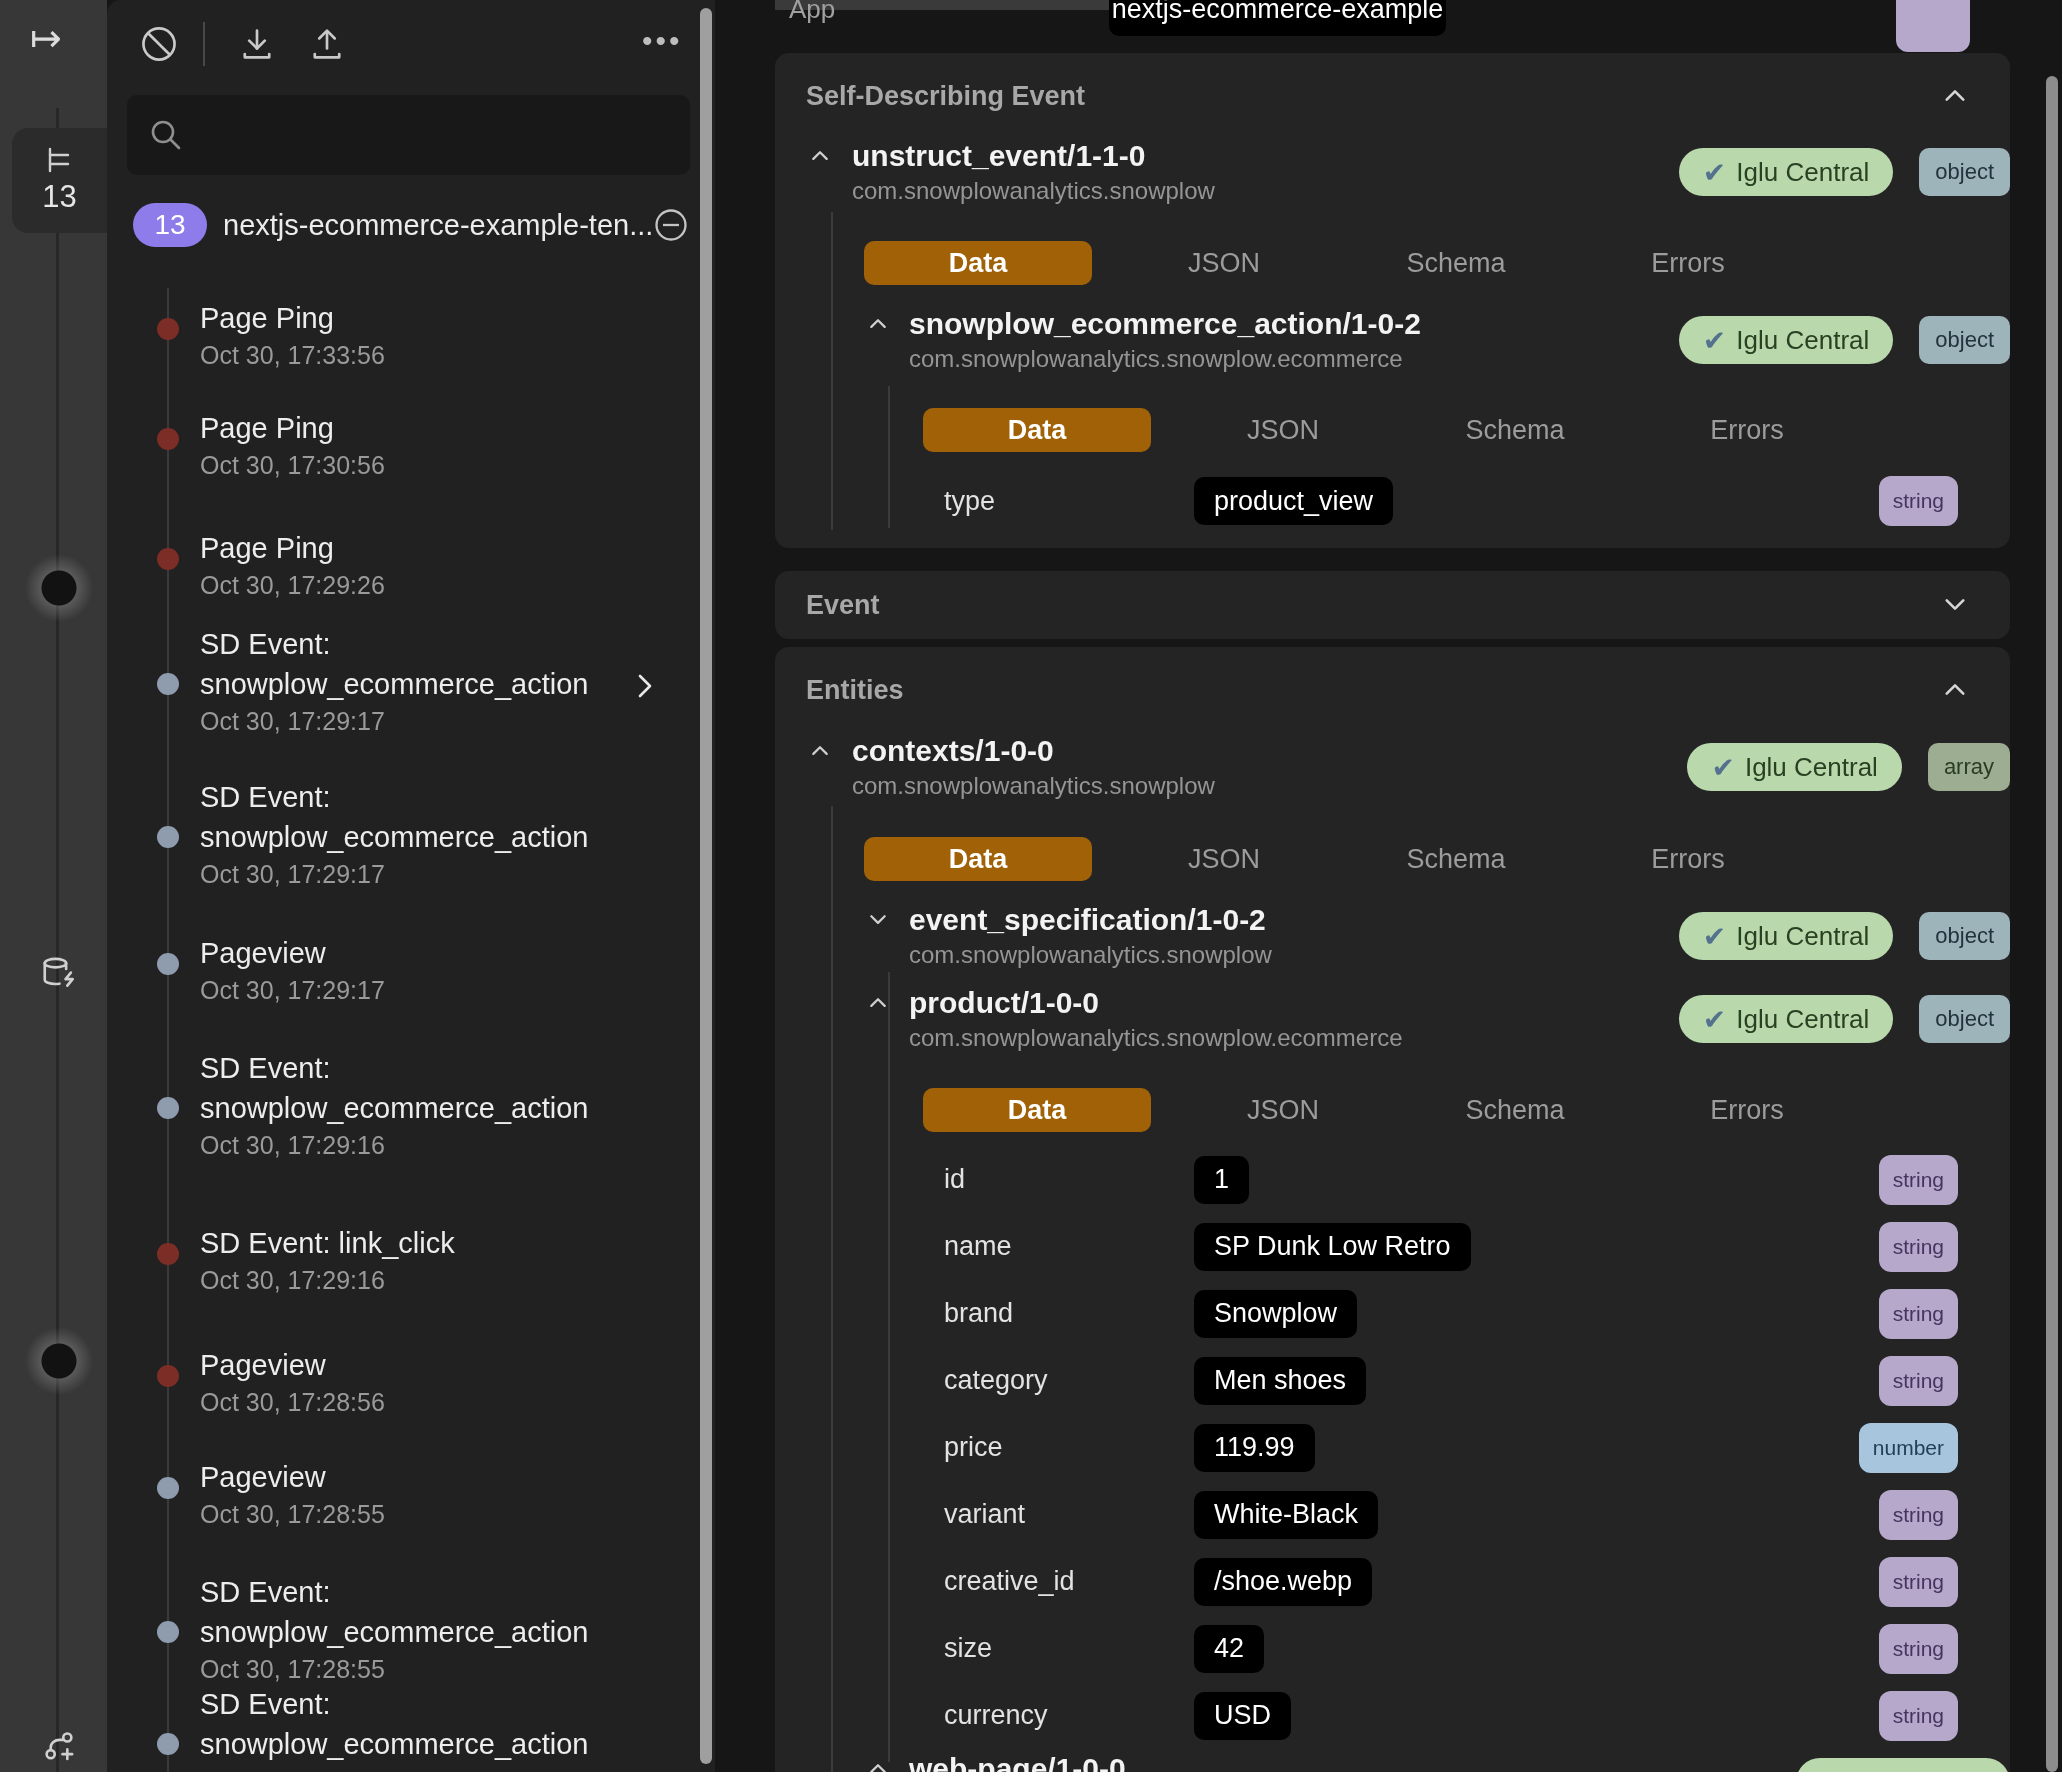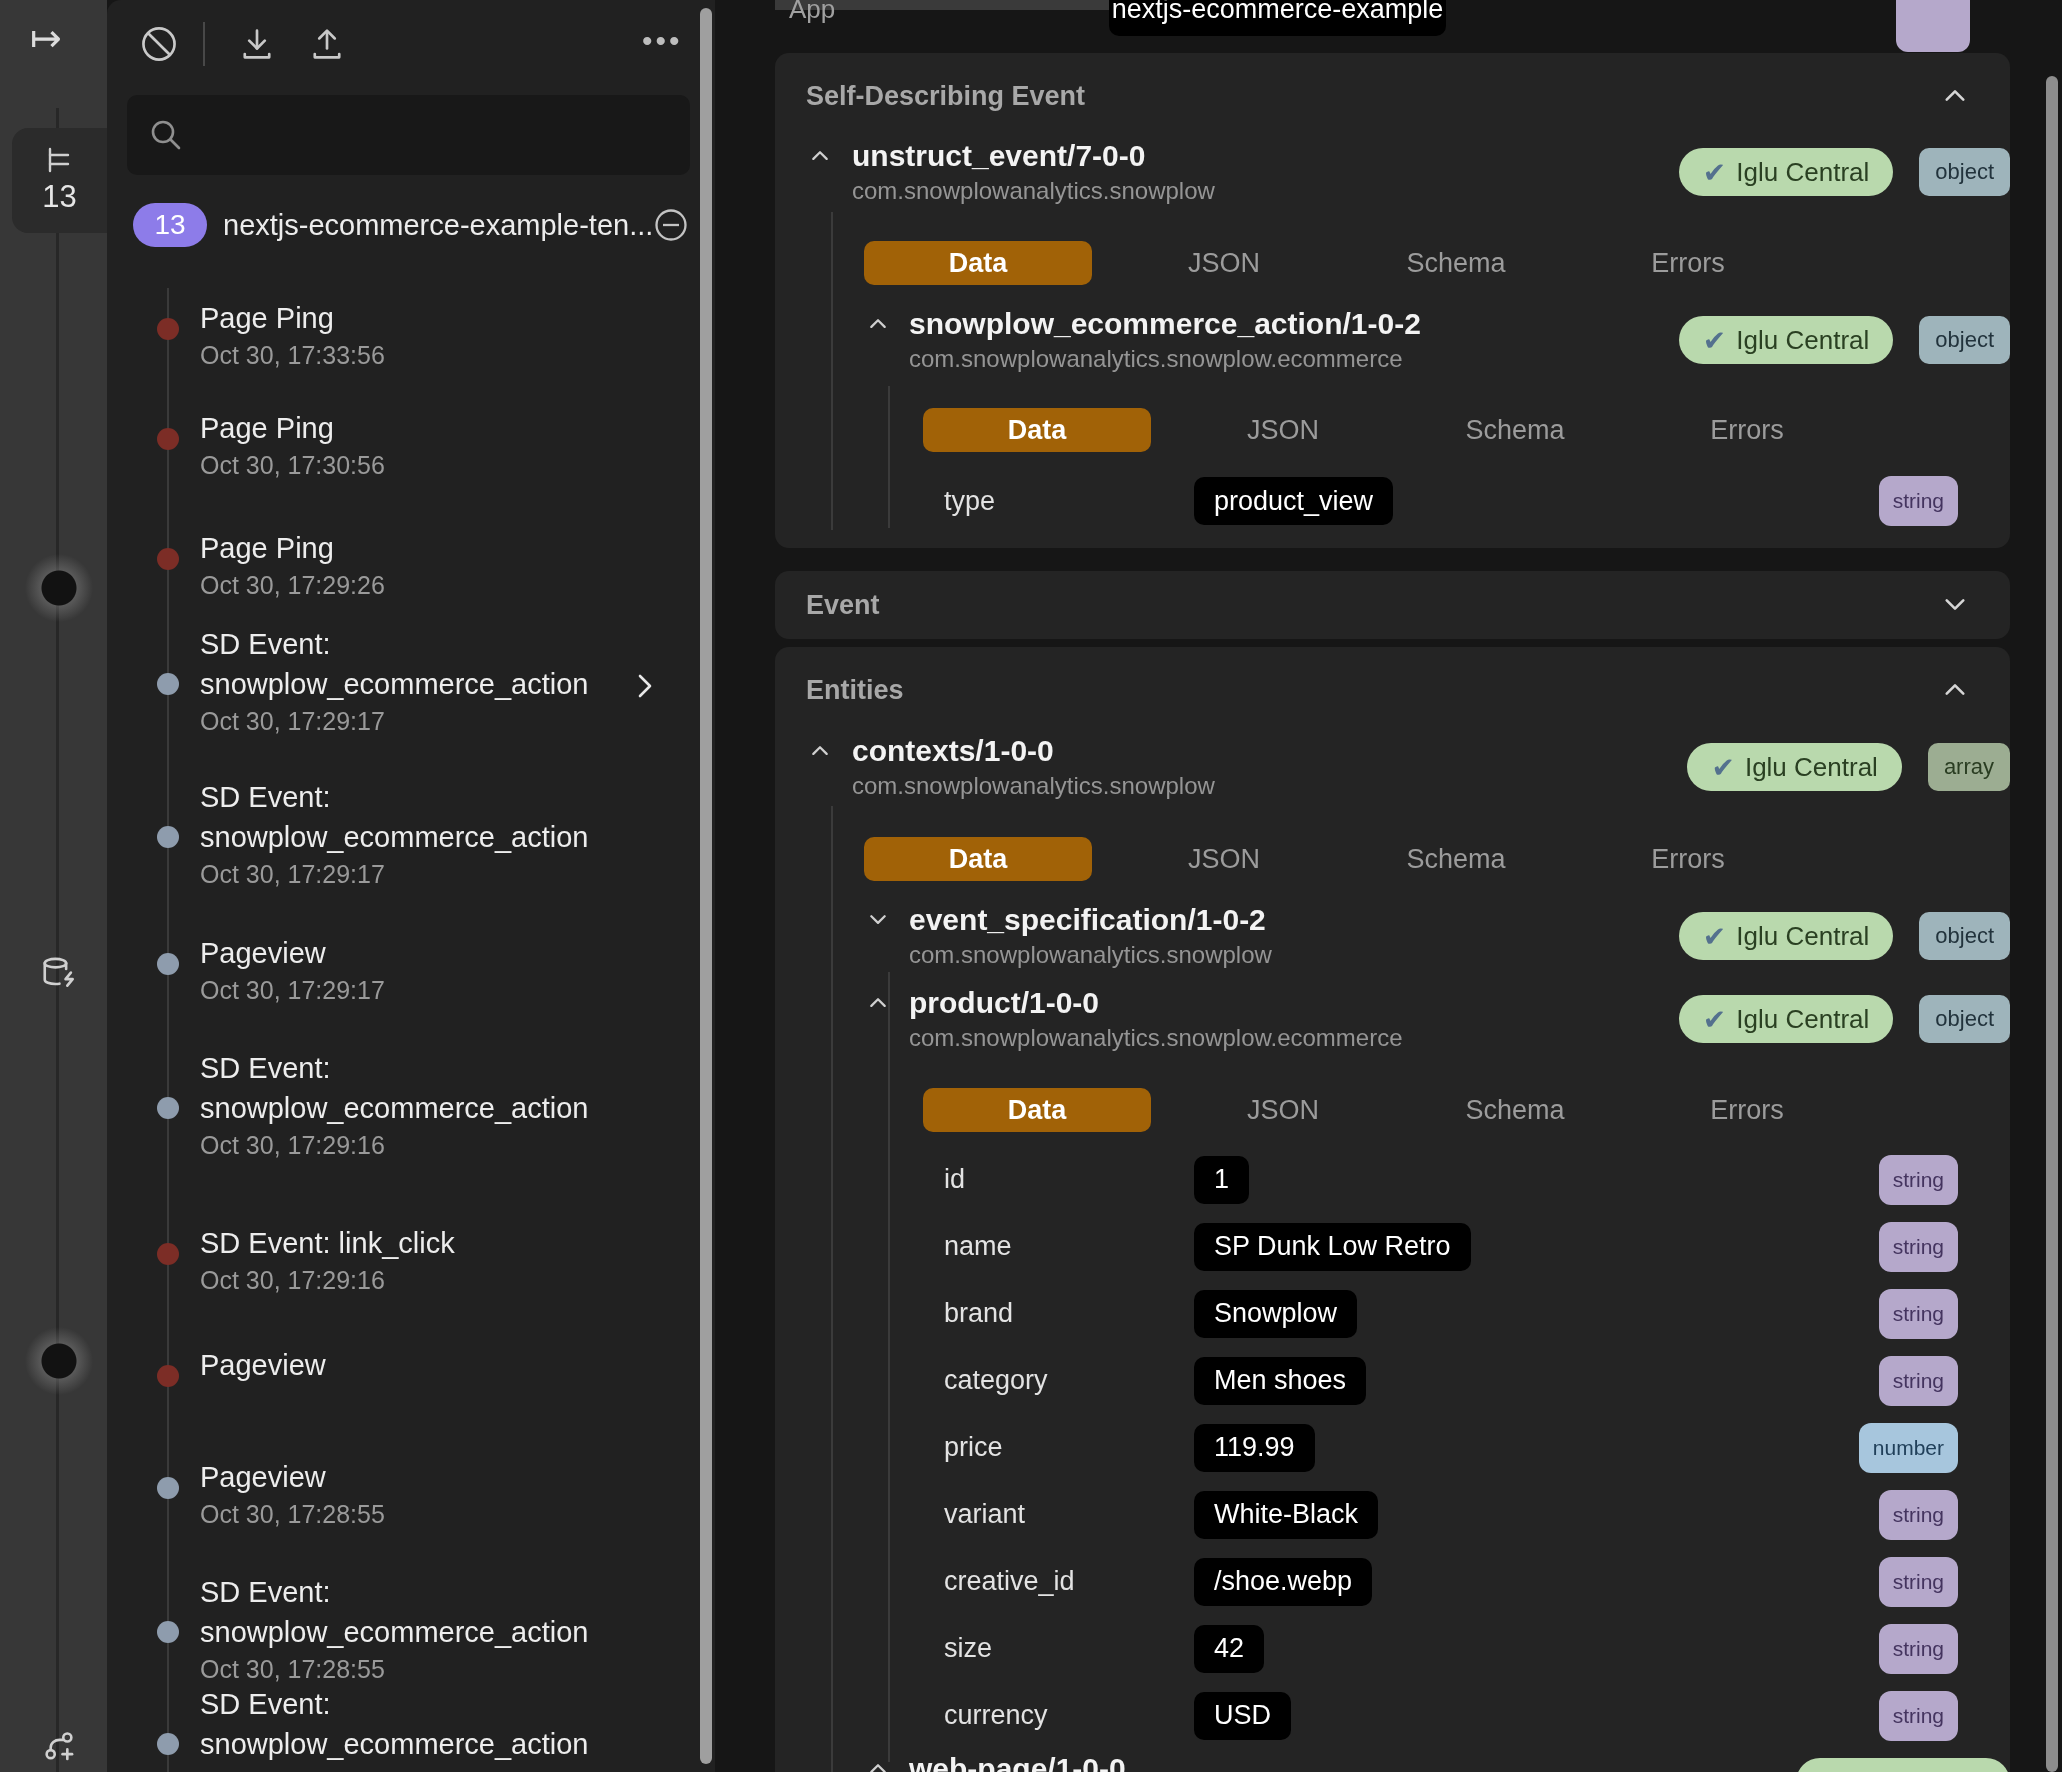--- a/index.html
+++ b/index.html
@@ -216,20 +216,21 @@
       <div class="ev dot-red" style="top: 1223px;">
         <span class="evdot"></span>
         <div class="evtitle">SD Event: link_click</div>
         <div class="evtime">Oct 30, 17:29:16</div>
 
       </div>
 
       <div class="ev dot-red" style="top: 1345px;">
         <span class="evdot"></span>
         <div class="evtitle">Pageview</div>
+        <div class="evtime">Oct 30, 17:28:56</div>
 
       </div>
 
       <div class="ev dot-blue" style="top: 1457px;">
         <span class="evdot"></span>
         <div class="evtitle">Pageview</div>
         <div class="evtime">Oct 30, 17:28:55</div>
 
       </div>
 
@@ -261,21 +262,21 @@
 <svg class="abs" style="left:1944px;top:89px;" width="22" height="13" viewBox="0 0 18 11" fill="none" stroke="#d6d6d6" stroke-width="2.2" stroke-linecap="round" stroke-linejoin="round">
     <polyline points="2,9 9,2 16,9"></polyline>
   </svg>
 
 <div class="abs guide" style="left:831px;top:212px;height:318px;"></div>
 <div class="abs guide" style="left:888px;top:386px;height:142px;"></div>
 
 <svg class="abs" style="left:812px;top:150px;" width="16" height="10" viewBox="0 0 14 9" fill="none" stroke="#cfcfcf" stroke-width="2" stroke-linecap="round" stroke-linejoin="round">
     <polyline points="1,8 7,2 13,8"></polyline>
   </svg>
-<div class="abs ent-name" style="left:852px;top:139px;">unstruct_event/7-0-0</div>
+<div class="abs ent-name" style="left:852px;top:139px;">unstruct_event/1-1-0</div>
 <div class="abs ent-vendor" style="left:852px;top:177px;">com.snowplowanalytics.snowplow</div>
 <div class="badges" style="top:148px;">
   <span class="iglu">
       <span class="chk">✔</span>
       <span>Iglu Central</span>
     </span>
   <span class="kind k-object">object</span>
 </div>
 
 <div class="tabs" style="left:864px;top:241px;">

